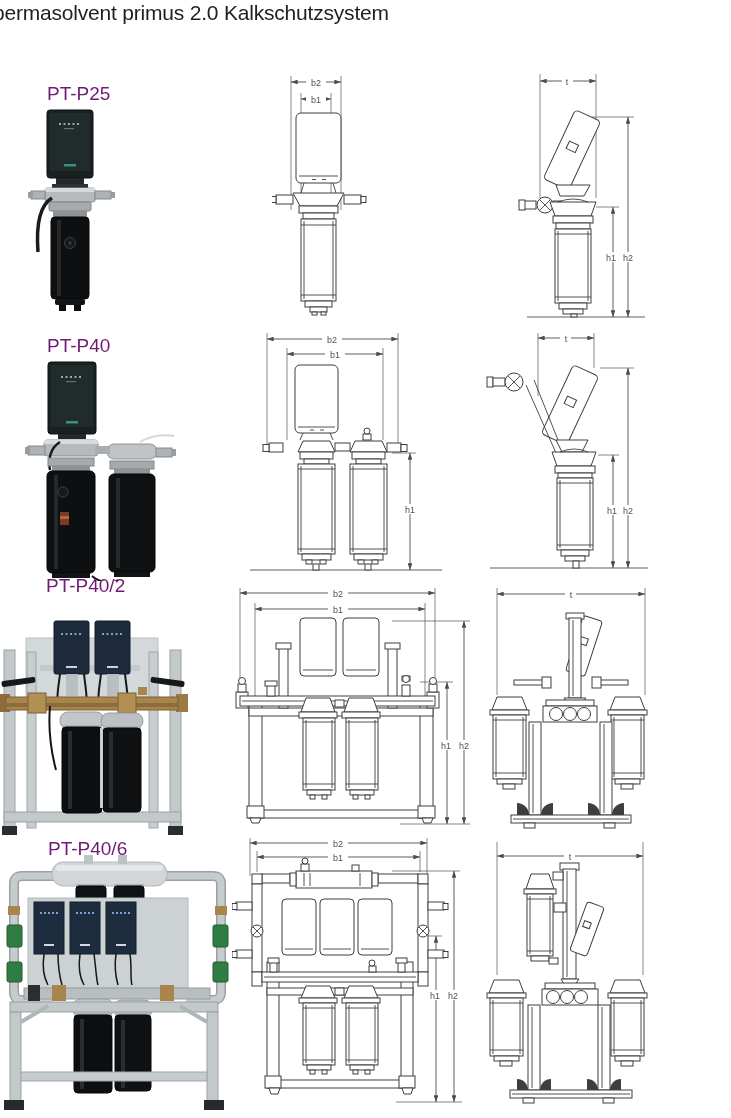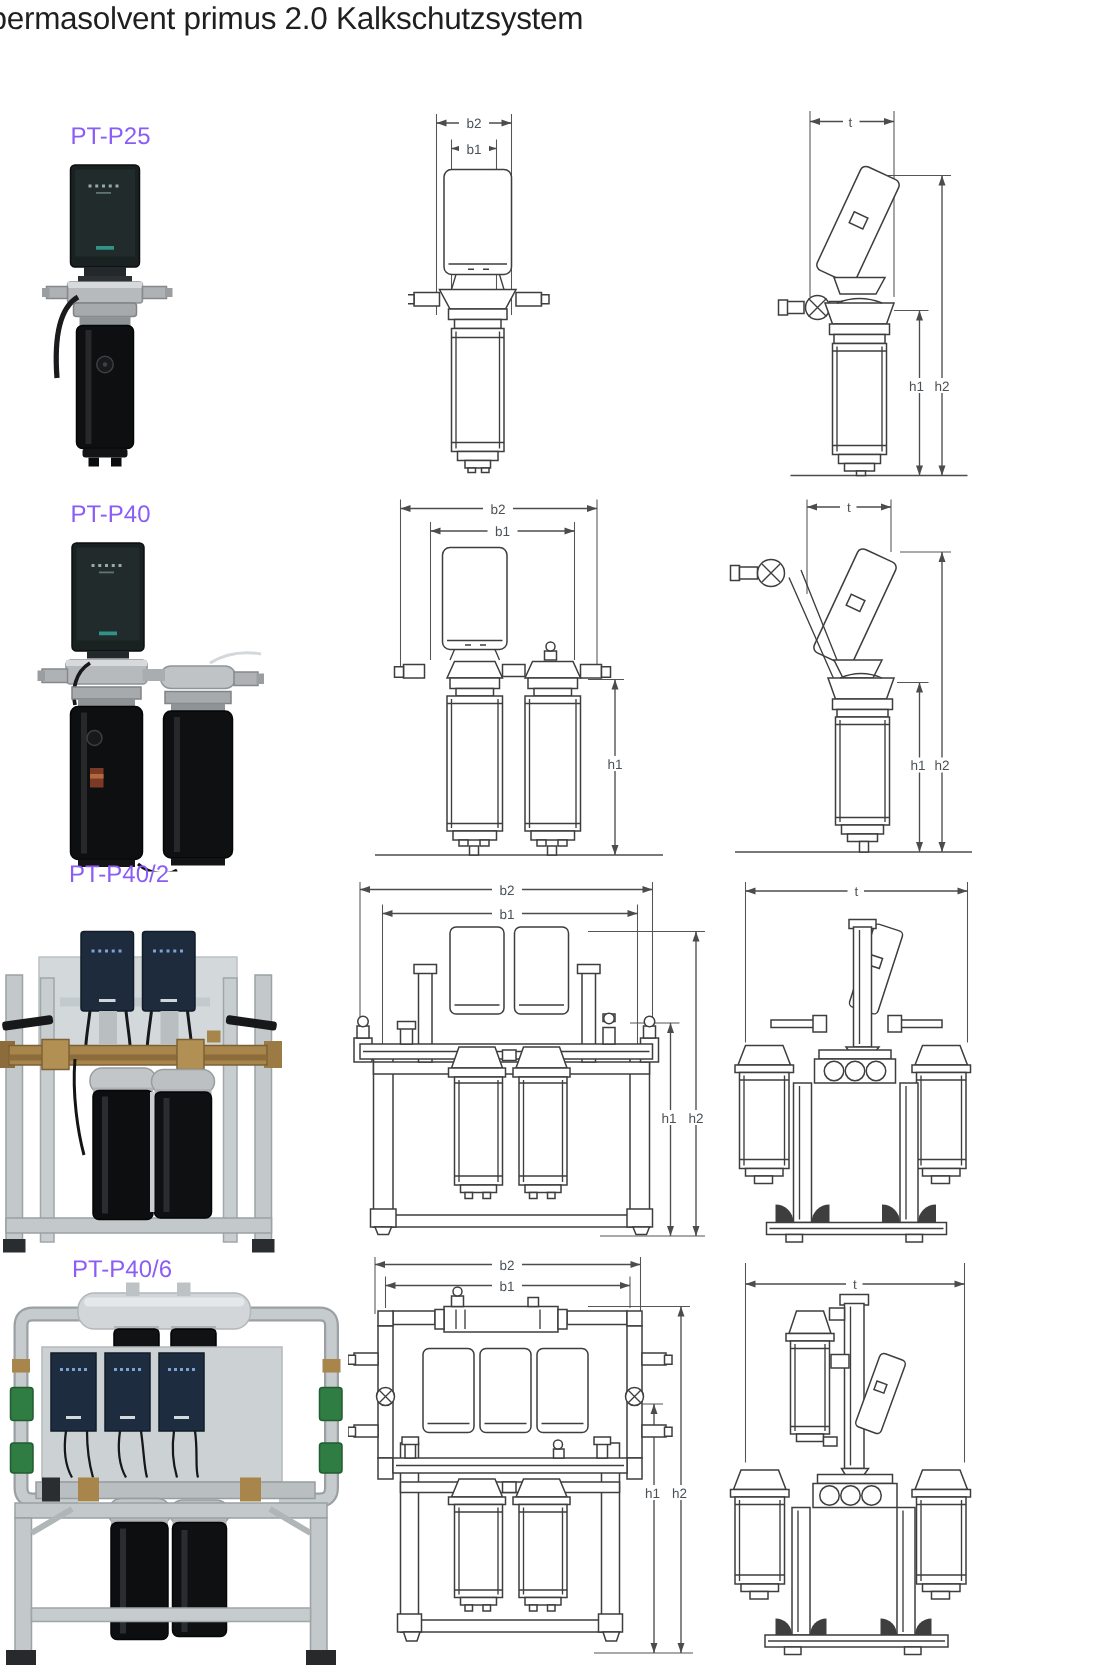--- a/index.html
+++ b/index.html
@@ -1,20 +1,20 @@
 <!DOCTYPE html>
 <html><head>
 <meta charset="utf-8">
 <style>
   html,body{margin:0;padding:0;}
   body{width:731px;height:1118px;background:#ffffff;position:relative;overflow:hidden;
        font-family:"Liberation Sans",sans-serif;}
   .abs{position:absolute;}
   #page-title{left:-7px;top:1px;font-size:21px;color:#1f1f1f;letter-spacing:-0.2px;white-space:nowrap;}
-  .prod-label{font-size:16px;color:#8b5cf6;white-space:nowrap;}
+  .prod-label{font-size:19px;color:#701a75;white-space:nowrap;}
   
   .ol{stroke:#3e3e3e;stroke-width:1;fill:#ffffff;}
   .oln{stroke:#3e3e3e;stroke-width:0.9;fill:none;}
   .dim{stroke:#4c4c4c;stroke-width:0.9;fill:none;}
   .ext{stroke:#555;stroke-width:0.7;fill:none;}
   .gus{fill:#3e3e3e;stroke:none;}
   text.dlab{font-family:"Liberation Sans",sans-serif;font-size:9px;fill:#4b5257;text-anchor:middle;}
   .lbg{fill:#ffffff;stroke:none;}
 </style>
 </head>

